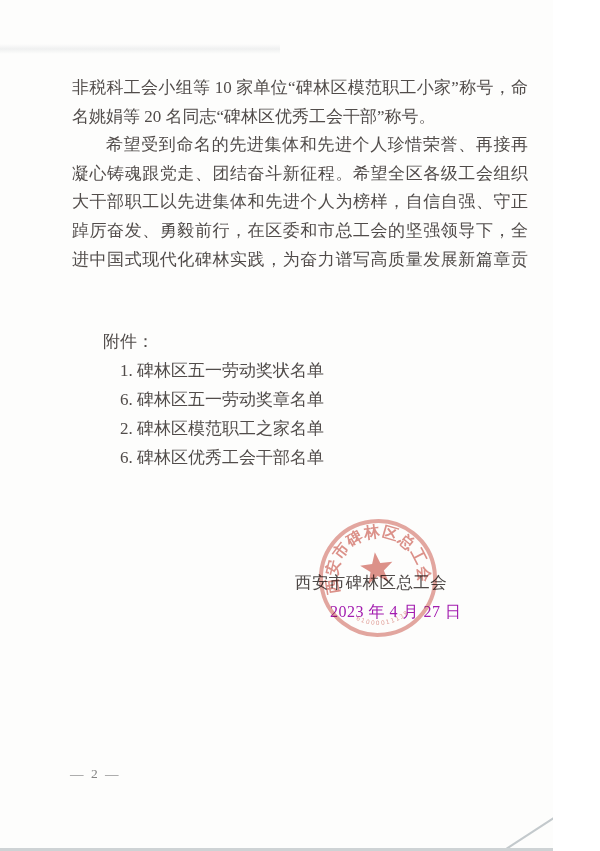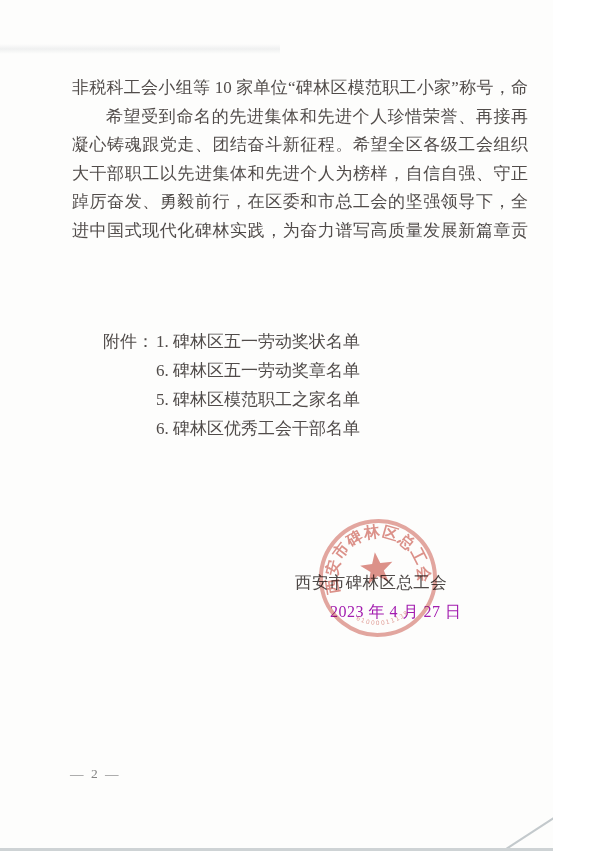--- a/index.html
+++ b/index.html
@@ -35,24 +35,24 @@
     height: 28.6px; line-height: 28.6px; font-size: 17px;
     white-space: nowrap; overflow: hidden;
   }
   .line.fill { text-align: justify; text-align-last: justify; white-space: normal; height: 28.6px; }
   .line.indent { text-indent: 34px; }
 
   
   .attachments {
     position: absolute; left: 103px; top: 327px;
     display: flex; align-items: flex-start;
-    color: #514c4a; font-size: 17px;
+    color: #514c4a; font-size: 17px; flex-direction: column;
   }
   .attach-label { line-height: 29px; white-space: nowrap; }
-  .attach-items { margin-left: 2px; }
+  .attach-items { margin-left: 17px; }
   .attach-item { line-height: 29px; white-space: nowrap; }
 
   
   .sig-org {
     position: absolute; left: 295px; top: 572px;
     font-size: 16.5px; line-height: 22px; letter-spacing: 0.4px;
     color: #4e4947; z-index: 1;
   }
   .sig-date {
     position: absolute; left: 330px; top: 601px;
@@ -74,33 +74,34 @@
 </style>
 </head>
 <body>
 
 <div class="canvas">
 
   <div class="scan-band-top"></div>
 
   <div class="body-block">
     <div class="line fill">非税科工会小组等 10 家单位“碑林区模范职工小家”称号，命</div>
+    <div class="line">名姚娟等 20 名同志“碑林区优秀工会干部”称号。</div>
     <div class="line fill indent">希望受到命名的先进集体和先进个人珍惜荣誉、再接再厉，</div>
     <div class="line fill">凝心铸魂跟党走、团结奋斗新征程。希望全区各级工会组织和广</div>
     <div class="line fill">大干部职工以先进集体和先进个人为榜样，自信自强、守正创新、</div>
     <div class="line fill">踔厉奋发、勇毅前行，在区委和市总工会的坚强领导下，全面推</div>
     <div class="line fill">进中国式现代化碑林实践，为奋力谱写高质量发展新篇章贡献工</div>
   </div>
 
   <div class="attachments">
     <span class="attach-label">附件：</span>
     <div class="attach-items">
       <div class="attach-item">1. 碑林区五一劳动奖状名单</div>
       <div class="attach-item">6. 碑林区五一劳动奖章名单</div>
-      <div class="attach-item">5. 碑林区模范职工之家名单</div>
+      <div class="attach-item">2. 碑林区模范职工之家名单</div>
       <div class="attach-item">6. 碑林区优秀工会干部名单</div>
     </div>
   </div>
 
   <div class="sig-org">西安市碑林区总工会</div>
   <div class="sig-date">2023 年 4 月 27 日</div>
 
   <svg class="seal" viewBox="0 0 160 160" xmlns="http://www.w3.org/2000/svg">
     <g transform="rotate(-7 80 80)">
       <circle cx="80" cy="80" r="57" fill="none" stroke="#c94f44" stroke-width="4" opacity="0.5"></circle>

